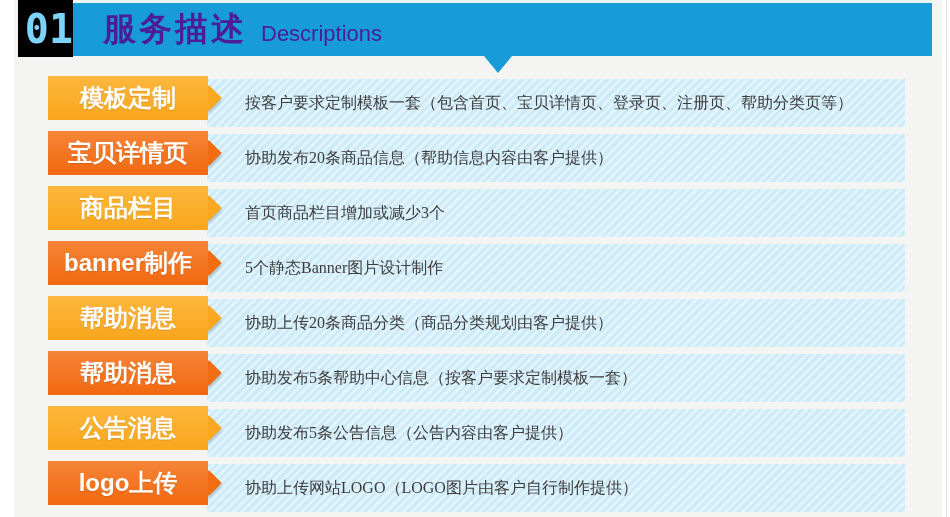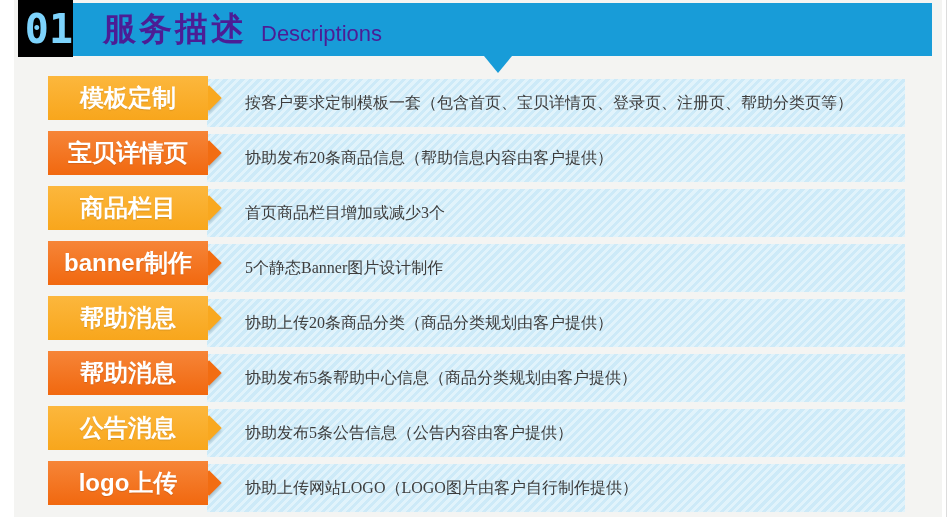--- a/index.html
+++ b/index.html
@@ -133,21 +133,21 @@
       <span>协助上传20条商品分类（商品分类规划由客户提供）</span>
     </div>
     <div class="row-arrow"></div>
     <div class="row-label">
       <span>帮助消息</span>
     </div>
   </div>
 
   <div class="row variant-orange">
     <div class="row-bar">
-      <span>协助发布5条帮助中心信息（商品分类规划由客户提供）</span>
+      <span>协助发布5条帮助中心信息（按客户要求定制模板一套）</span>
     </div>
     <div class="row-arrow"></div>
     <div class="row-label">
       <span>帮助消息</span>
     </div>
   </div>
 
   <div class="row variant-yellow">
     <div class="row-bar">
       <span>协助发布5条公告信息（公告内容由客户提供）</span>

